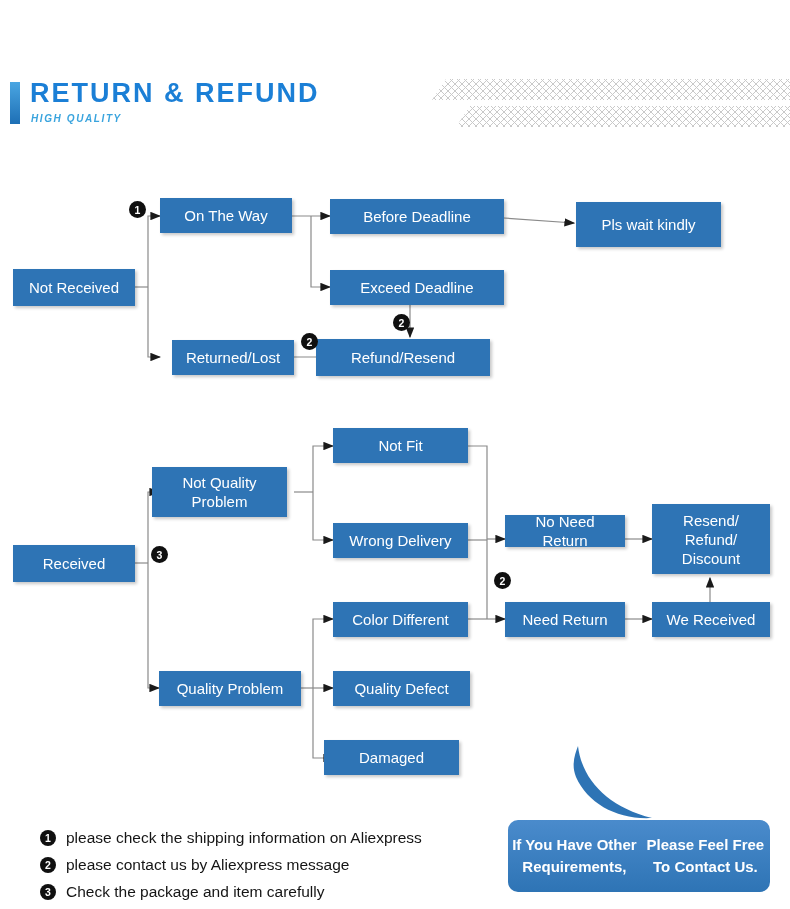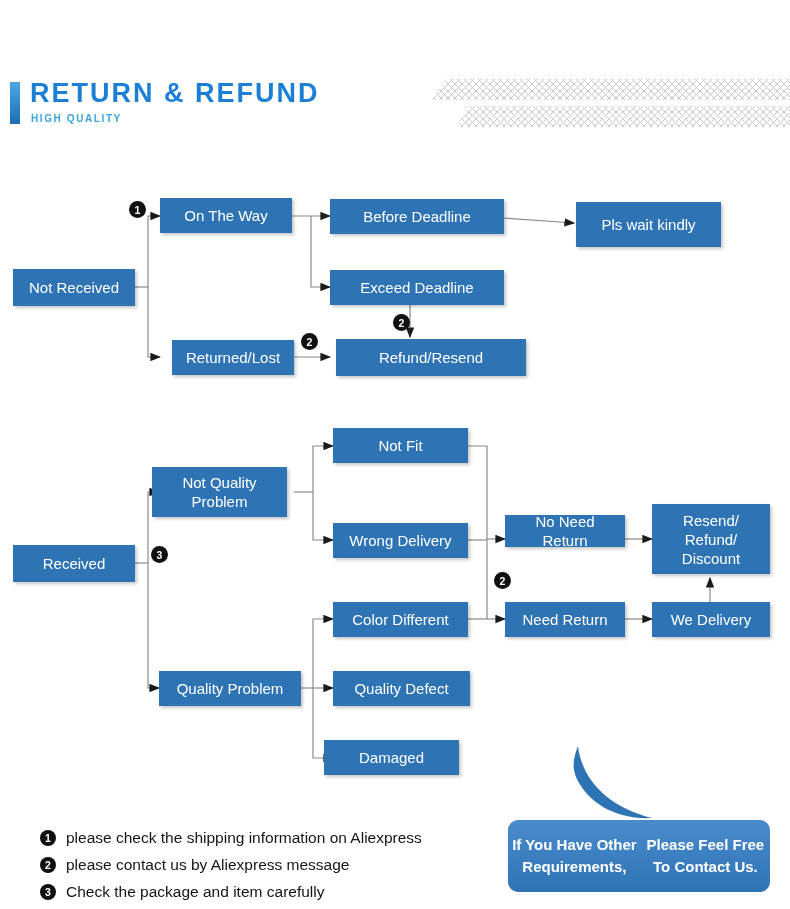--- a/index.html
+++ b/index.html
@@ -5,21 +5,21 @@
   html,body{margin:0;padding:0;background:#fff;}
   .canvas{position:relative;width:790px;height:909px;background:#ffffff;
           font-family:"Liberation Sans",sans-serif;overflow:hidden;margin-top:42px;}
 
   
   .accent-bar{position:absolute;left:10px;top:40px;width:10px;height:42px;
               background:linear-gradient(180deg,#4aa6e2,#1e6fb5);}
   .title{position:absolute;left:30px;top:36px;font-size:27px;font-weight:bold;
          color:#1b7fd6;letter-spacing:2px;white-space:nowrap;}
   .subtitle{position:absolute;left:31px;top:71px;font-size:10px;font-weight:bold;
-            color:#3aa4de;letter-spacing:1.6px;}
+            color:#3aa4de;letter-spacing:1.6px;font-style:italic;}
   .hatch-svg{position:absolute;left:0;top:0;}
 
   
   .node{position:absolute;background:#2e74b5;color:#fff;display:flex;
         align-items:center;justify-content:center;text-align:center;
         font-size:15px;line-height:19px;z-index:2;
         box-shadow:2px 2px 3px rgba(0,0,0,.22);}
   .node span{display:block;padding:0 8px;}
   .node.narrowpad span{padding:0 14px;}
 
@@ -111,21 +111,21 @@
     </div>
   <div class="node" style="left:576px;top:160px;width:145px;height:45px">
       <span>Pls wait kindly</span>
     </div>
   <div class="node" style="left:330px;top:228px;width:174px;height:35px">
       <span>Exceed Deadline</span>
     </div>
   <div class="node" style="left:172px;top:298px;width:122px;height:35px">
       <span>Returned/Lost</span>
     </div>
-  <div class="node" style="left:336px;top:297px;width:190px;height:37px">
+  <div class="node" style="left:316px;top:297px;width:174px;height:37px">
       <span>Refund/Resend</span>
     </div>
 
   <div class="node" style="left:13px;top:503px;width:122px;height:37px">
       <span>Received</span>
     </div>
   <div class="node" style="left:152px;top:425px;width:135px;height:50px">
       <span>Not Quality Problem</span>
     </div>
   <div class="node" style="left:333px;top:386px;width:135px;height:35px">
@@ -149,21 +149,21 @@
   <div class="node narrowpad" style="left:505px;top:473px;width:120px;height:32px">
       <span>No Need Return</span>
     </div>
   <div class="node" style="left:505px;top:560px;width:120px;height:35px">
       <span>Need Return</span>
     </div>
   <div class="node narrowpad" style="left:652px;top:462px;width:118px;height:70px">
       <span>Resend/ Refund/ Discount</span>
     </div>
   <div class="node" style="left:652px;top:560px;width:118px;height:35px">
-      <span>We Delivery</span>
+      <span>We Received</span>
     </div>
 
   <div class="badge abs" style="left:129px;top:159px">1</div>
   <div class="badge abs" style="left:301px;top:291px">2</div>
   <div class="badge abs" style="left:393px;top:272px">2</div>
   <div class="badge abs" style="left:151px;top:504px">3</div>
   <div class="badge abs" style="left:494px;top:530px">2</div>
 
   <div class="legend-row" style="top:785px">
     <span class="badge">1</span>

